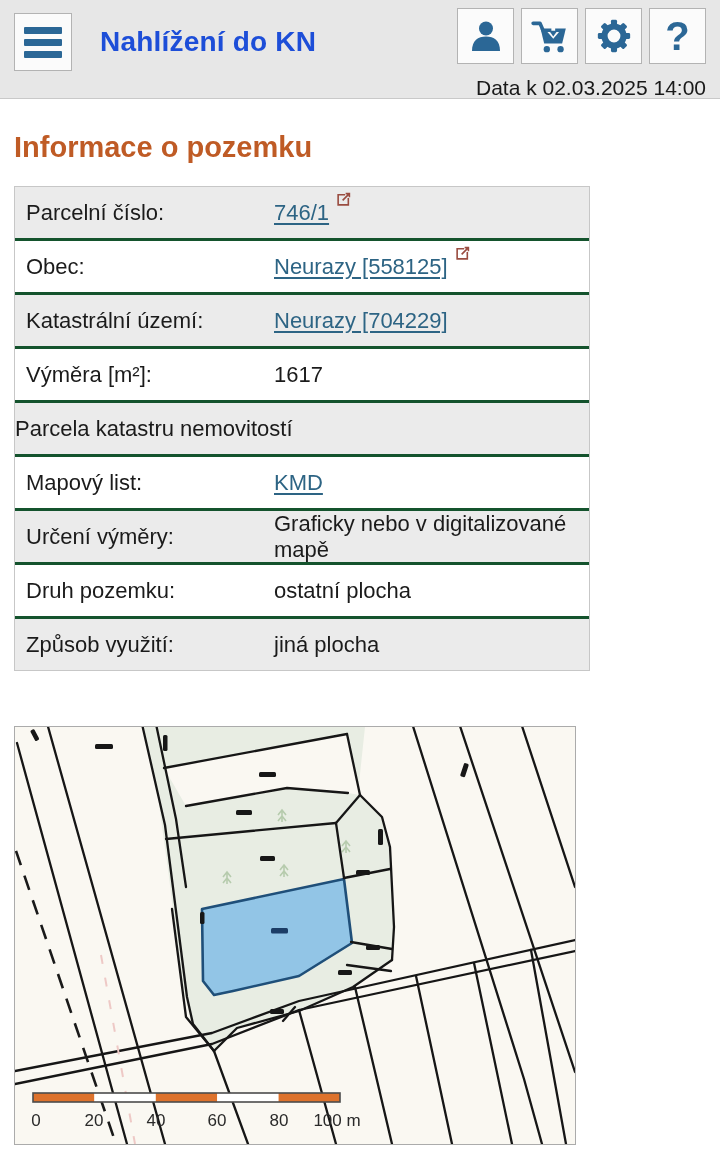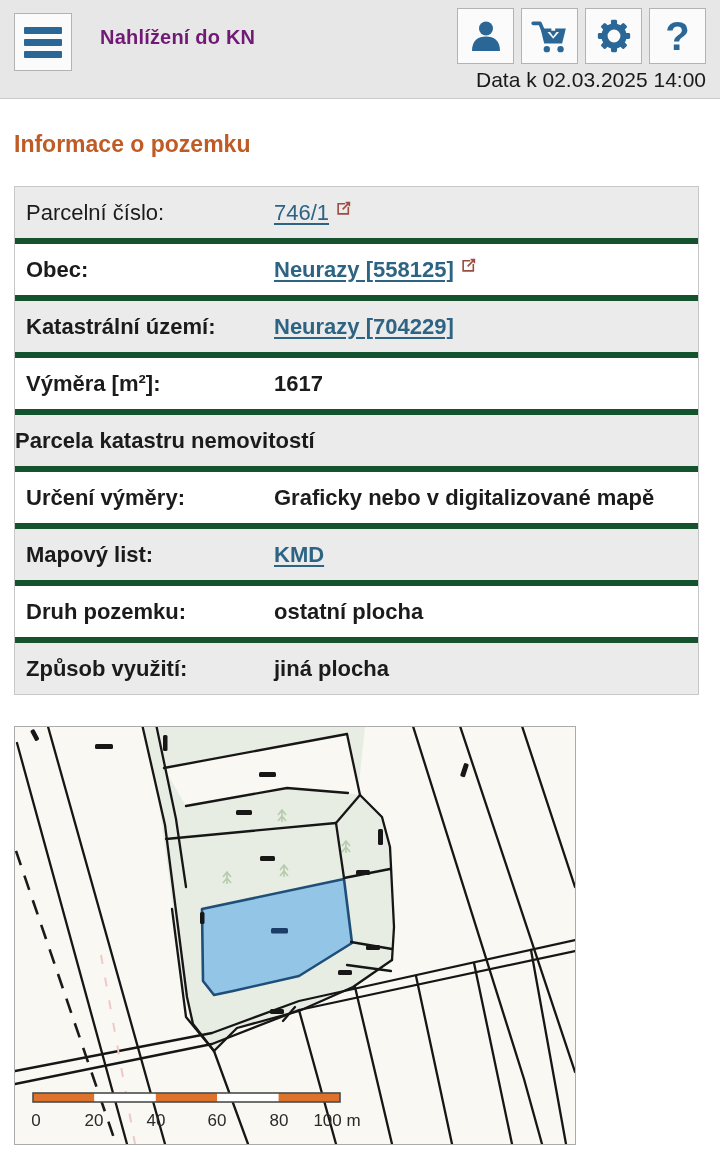--- a/index.html
+++ b/index.html
@@ -2,38 +2,38 @@
 <html><head>
 <meta charset="utf-8">
 <style>
   html,body{margin:0;padding:0;background:#ffffff;}
   body{width:720px;height:1169px;position:relative;font-family:"Liberation Sans",sans-serif;color:#1b1b1b;overflow:hidden;}
 
   
   .header{position:absolute;top:0;left:0;width:720px;height:98px;background:#e7e7e7;border-bottom:1px solid #c9c9c9;}
   .menu-btn{position:absolute;top:13px;left:14px;width:58px;height:58px;background:#fbfbfb;border:1px solid #b3b3b3;display:flex;flex-direction:column;justify-content:center;align-items:center;gap:5px;cursor:pointer;box-sizing:border-box;}
   .menu-btn .bar{width:38px;height:7px;border-radius:1px;background:#2b6796;}
-  .app-title{position:absolute;left:100px;top:26px;font-size:20px;font-weight:bold;color:#701a75;letter-spacing:.2px;}
+  .app-title{position:absolute;left:100px;top:26px;font-size:28px;font-weight:bold;color:#1d4ed8;letter-spacing:.2px;}
   .toolbar{position:absolute;top:8px;right:14px;display:flex;gap:7px;}
   .tool-btn{width:57px;height:56px;background:#fbfbfb;border:1px solid #b3b3b3;display:flex;justify-content:center;align-items:center;cursor:pointer;box-sizing:border-box;}
   .tool-btn svg{display:block;}
   .qmark{font-size:40px;font-weight:bold;color:#2b6796;line-height:1;}
-  .data-note{position:absolute;top:68px;right:14px;font-size:21px;color:#191919;}
-
-  
-  .section-heading{position:absolute;top:131px;left:14px;font-size:23px;font-weight:bold;color:#bf5b25;}
-
-  
-  .info-table{position:absolute;top:186px;left:14px;width:685px;border:1px solid #c7c7c7;box-sizing:border-box;background:#fff;}
+  .data-note{position:absolute;top:76px;right:14px;font-size:21px;color:#191919;}
+
+  
+  .section-heading{position:absolute;top:131px;left:14px;font-size:29px;font-weight:bold;color:#bf5b25;}
+
+  
+  .info-table{position:absolute;top:186px;left:14px;width:576px;border:1px solid #c7c7c7;box-sizing:border-box;background:#fff;}
   .row{display:flex;align-items:center;height:51px;font-size:22px;}
   .row:nth-child(odd){background:#ebebeb;}
   .row:nth-child(even){background:#ffffff;}
-  .row + .row{border-top:6px solid #14532d;font-weight:bold;}
+  .row + .row{border-top:3px solid #14532d;}
   .cell-label{width:248px;padding-left:11px;flex:none;}
-  .cell-value{display:flex;align-items:center;gap:5px;}
+  .cell-value{display:flex;align-items:flex-start;gap:5px;}
   .cell-value a{color:#2d6484;text-decoration:underline;text-underline-offset:3px;cursor:pointer;}
   .ext-icon{margin-left:2px;margin-top:-8px;}
 
   
   .map-box{position:absolute;top:726px;left:14px;width:562px;height:419px;border:1px solid #ababab;box-sizing:border-box;background:#faf8f2;cursor:pointer;}
   .map-box svg{display:block;}
 </style>
 </head>
 <body>
 
@@ -127,30 +127,30 @@
       </div>
   </div>
 
   <div class="row">
     <div class="cell-value">
         <span>Parcela katastru nemovitostí</span>
       </div>
   </div>
 
   <div class="row">
+    <div class="cell-label">Mapový list:</div>
+    <div class="cell-value">
+        <a>KMD</a>
+      </div>
+  </div>
+
+  <div class="row">
     <div class="cell-label">Určení výměry:</div>
     <div class="cell-value">
         <span>Graficky nebo v digitalizované mapě</span>
-      </div>
-  </div>
-
-  <div class="row">
-    <div class="cell-label">Mapový list:</div>
-    <div class="cell-value">
-        <a>KMD</a>
       </div>
   </div>
 
   <div class="row">
     <div class="cell-label">Druh pozemku:</div>
     <div class="cell-value">
         <span>ostatní plocha</span>
       </div>
   </div>
 

